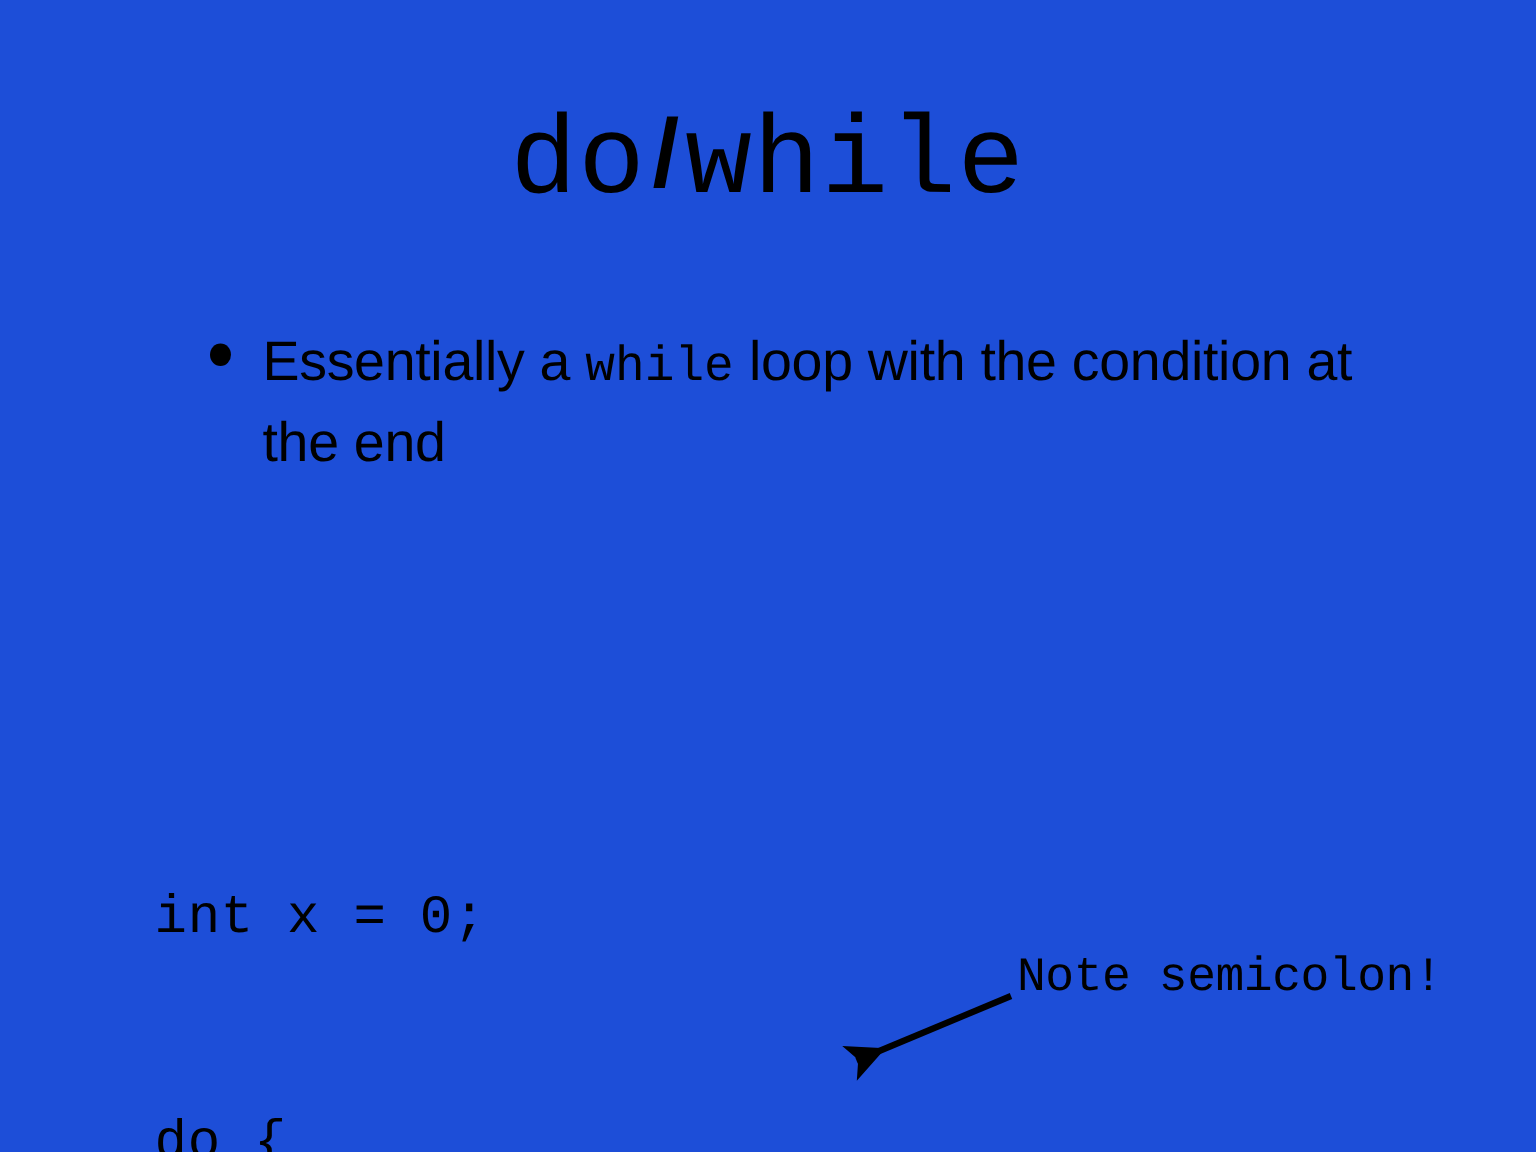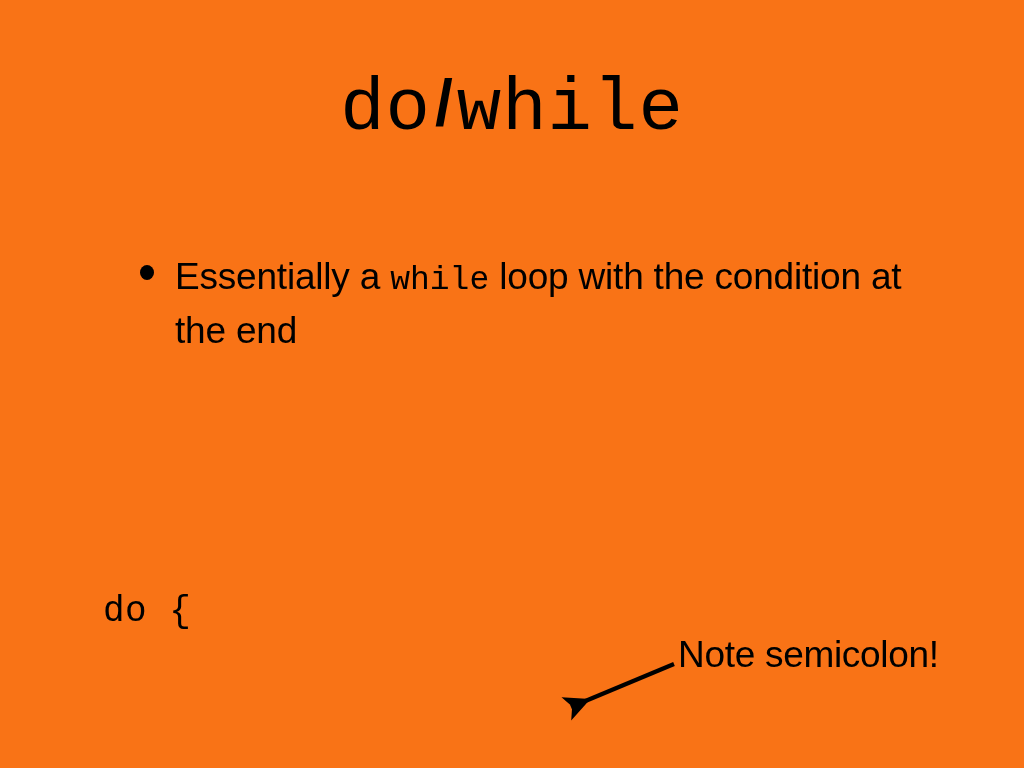--- a/index.html
+++ b/index.html
@@ -13,21 +13,21 @@
     position: relative;
     overflow: hidden;
     font-family: "Liberation Sans", sans-serif;
     color: #000000;
     -webkit-font-smoothing: none;
   }
 
   .slide {
     position: absolute;
     inset: 0;
-    background: #f97316;
+    background: #1d4ed8;
   }
 
   
   .title {
     position: absolute;
     left: 0;
     top: 72px;
     width: 1024px;
     text-align: center;
     white-space: nowrap;
@@ -52,21 +52,20 @@
   .bullets {
     position: absolute;
     left: 135px;
     top: 215px;
     width: 790px;
   }
   .bullet-row {
     position: relative;
     padding-left: 40px;
     margin-bottom: 22px;
-    margin-top: 36px;
   }
   .bullet-row:last-child { margin-bottom: 0; }
 
   .bullet-dot {
     position: absolute;
     left: 5px;
     top: 14px;
     width: 14px;
     height: 15px;
     background: #000000;
@@ -97,22 +96,22 @@
     white-space: pre;
     letter-spacing: 0.5px;
   }
   .code-line { display: block; }
 
   
   .annotation-text {
     position: absolute;
     left: 678px;
     top: 636px;
-    font-family: Liberation Sans, sans-serif;
-    font-size: 37px;
+    font-family: Liberation Mono, monospace;
+    font-size: 32px;
     line-height: 1;
     white-space: nowrap;
     letter-spacing: -0.3px;
   }
   .annotation-arrow {
     position: absolute;
     left: 550px;
     top: 650px;
     width: 160px;
     height: 80px;
@@ -132,20 +131,21 @@
 
     <div class="bullet-row">
       <span class="bullet-dot"></span>
       <div class="bullet-text"><span>Essentially a </span><span class="code-inline">while</span><span> loop with the condition at the end</span></div>
     </div>
 
 
   </div>
 
   <div class="code-block">
+    <span class="code-line">int x = 0;</span>
     <span class="code-line">do {</span>
     
     
     
   </div>
 
   <svg class="annotation-arrow" viewBox="0 0 160 80">
     <defs>
       <marker id="arrowhead" markerWidth="7" markerHeight="7" refX="5.2" refY="3.2" orient="auto" markerUnits="strokeWidth">
         <path d="M6.4,0.2 L0.2,3.2 L6.4,6.2 L4.9,3.2 Z" fill="#000000"></path>

